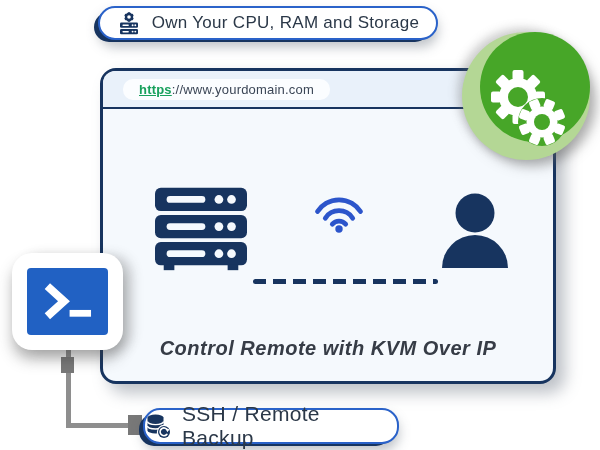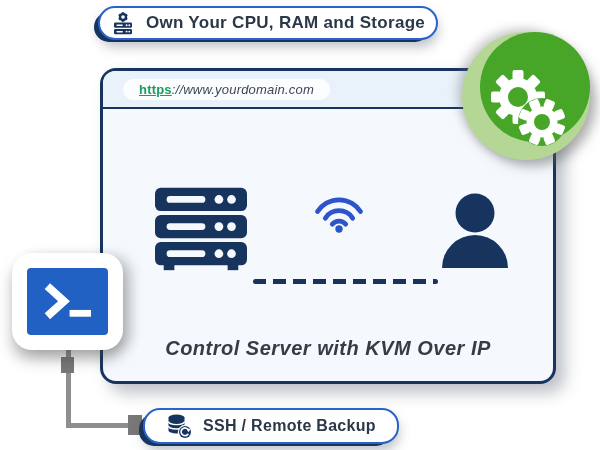--- a/index.html
+++ b/index.html
@@ -22,43 +22,43 @@
   *{box-sizing:border-box;margin:0;padding:0;}
   html,body{background:#ffffff;}
   body{font-family:"Liberation Sans", sans-serif;}
   .canvas{position:relative;width:600px;height:450px;background:#ffffff;overflow:hidden;}
 
   
   .badge{
     position:absolute;display:flex;align-items:center;justify-content:center;gap:11px;
     background:#ffffff;border:2px solid var(--badge_border_blue);border-radius:17px;
     box-shadow:-6px 4px 0 -2px var(--navy), 0 7px 12px rgba(70,80,95,0.35);
-    color:var(--badge_text);font-weight:bold;letter-spacing:.3px;
+    color:var(--badge_text);font-weight:normal;letter-spacing:.3px;
   }
   .badge.top{left:98px;top:6px;width:340px;height:34px;font-size:17px;z-index:6;}
-  .badge.bottom{left:143px;top:408px;width:256px;height:36px;font-size:16px;z-index:5;}
+  .badge.bottom{left:143px;top:408px;width:256px;height:36px;font-size:21px;z-index:5;}
   .badge .ic{flex:0 0 auto;display:block;color:var(--navy);}
 
   
   .window{
     position:absolute;left:100px;top:68px;width:456px;height:316px;z-index:2;
     background:var(--body_bg);border:3px solid var(--navy);border-radius:16px;
     box-shadow:9px 9px 16px rgba(90,100,115,0.4);
   }
   .win-header{
     display:flex;align-items:center;height:38px;padding-left:20px;
     background:var(--header_bg);border-bottom:2px solid var(--navy);
     border-radius:12px 12px 0 0;
   }
   .url-pill{
     background:var(--pill_bg);border-radius:10px;padding:3px 16px;
     font-size:13px;letter-spacing:.2px;white-space:nowrap;
   }
   .url-pill .scheme{color:var(--url_scheme_green);font-weight:bold;text-decoration:underline;}
-  .url-pill .host{color:var(--url_host_text);font-style:italic;}
+  .url-pill .host{color:var(--url_host_text);}
   .win-body{position:relative;width:100%;height:273px;}
   .rack{position:absolute;left:52px;top:78px;color:var(--navy);}
   .wifi{position:absolute;left:210px;top:84px;color:var(--wifi_blue);}
   .dashline{
     position:absolute;left:150px;top:170px;width:185px;height:5px;border-radius:3px;
     background:repeating-linear-gradient(90deg,var(--navy) 0 13px,transparent 13px 20px);
   }
   .person{position:absolute;left:337px;top:84px;color:var(--navy);}
   .caption{
     position:absolute;left:0;top:228px;width:100%;text-align:center;
@@ -170,21 +170,21 @@
 
       <div class="dashline"></div>
 
       <svg class="person" width="70" height="76" viewBox="0 0 70 76">
         <g fill="currentColor">
           <circle cx="35" cy="20" r="19.5"></circle>
           <path d="M2 75 A 33 33 0 0 1 68 75 Z"></path>
         </g>
       </svg>
 
-      <div class="caption">Control Server with KVM Over IP</div>
+      <div class="caption">Control Remote with KVM Over IP</div>
     </div>
   </div>
 
   <div class="gear-bubble">
     <div class="core"></div>
     <svg width="128" height="128" viewBox="0 0 128 128">
 
       <g fill="#ffffff">
         <g>
           <rect x="50.5" y="38" width="11" height="10" rx="2"></rect>

